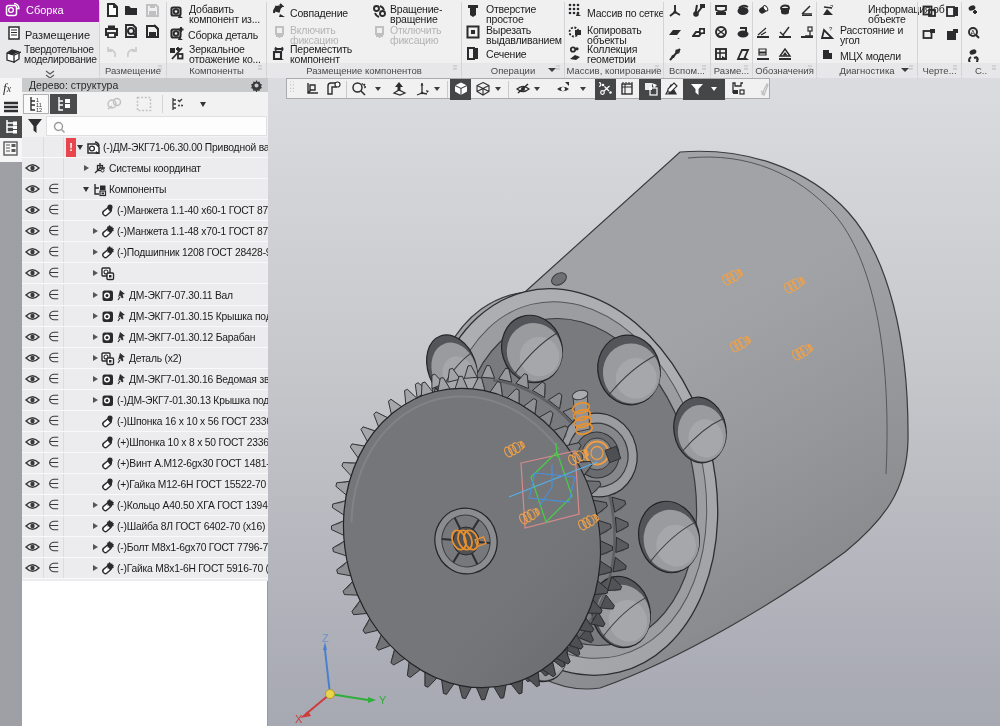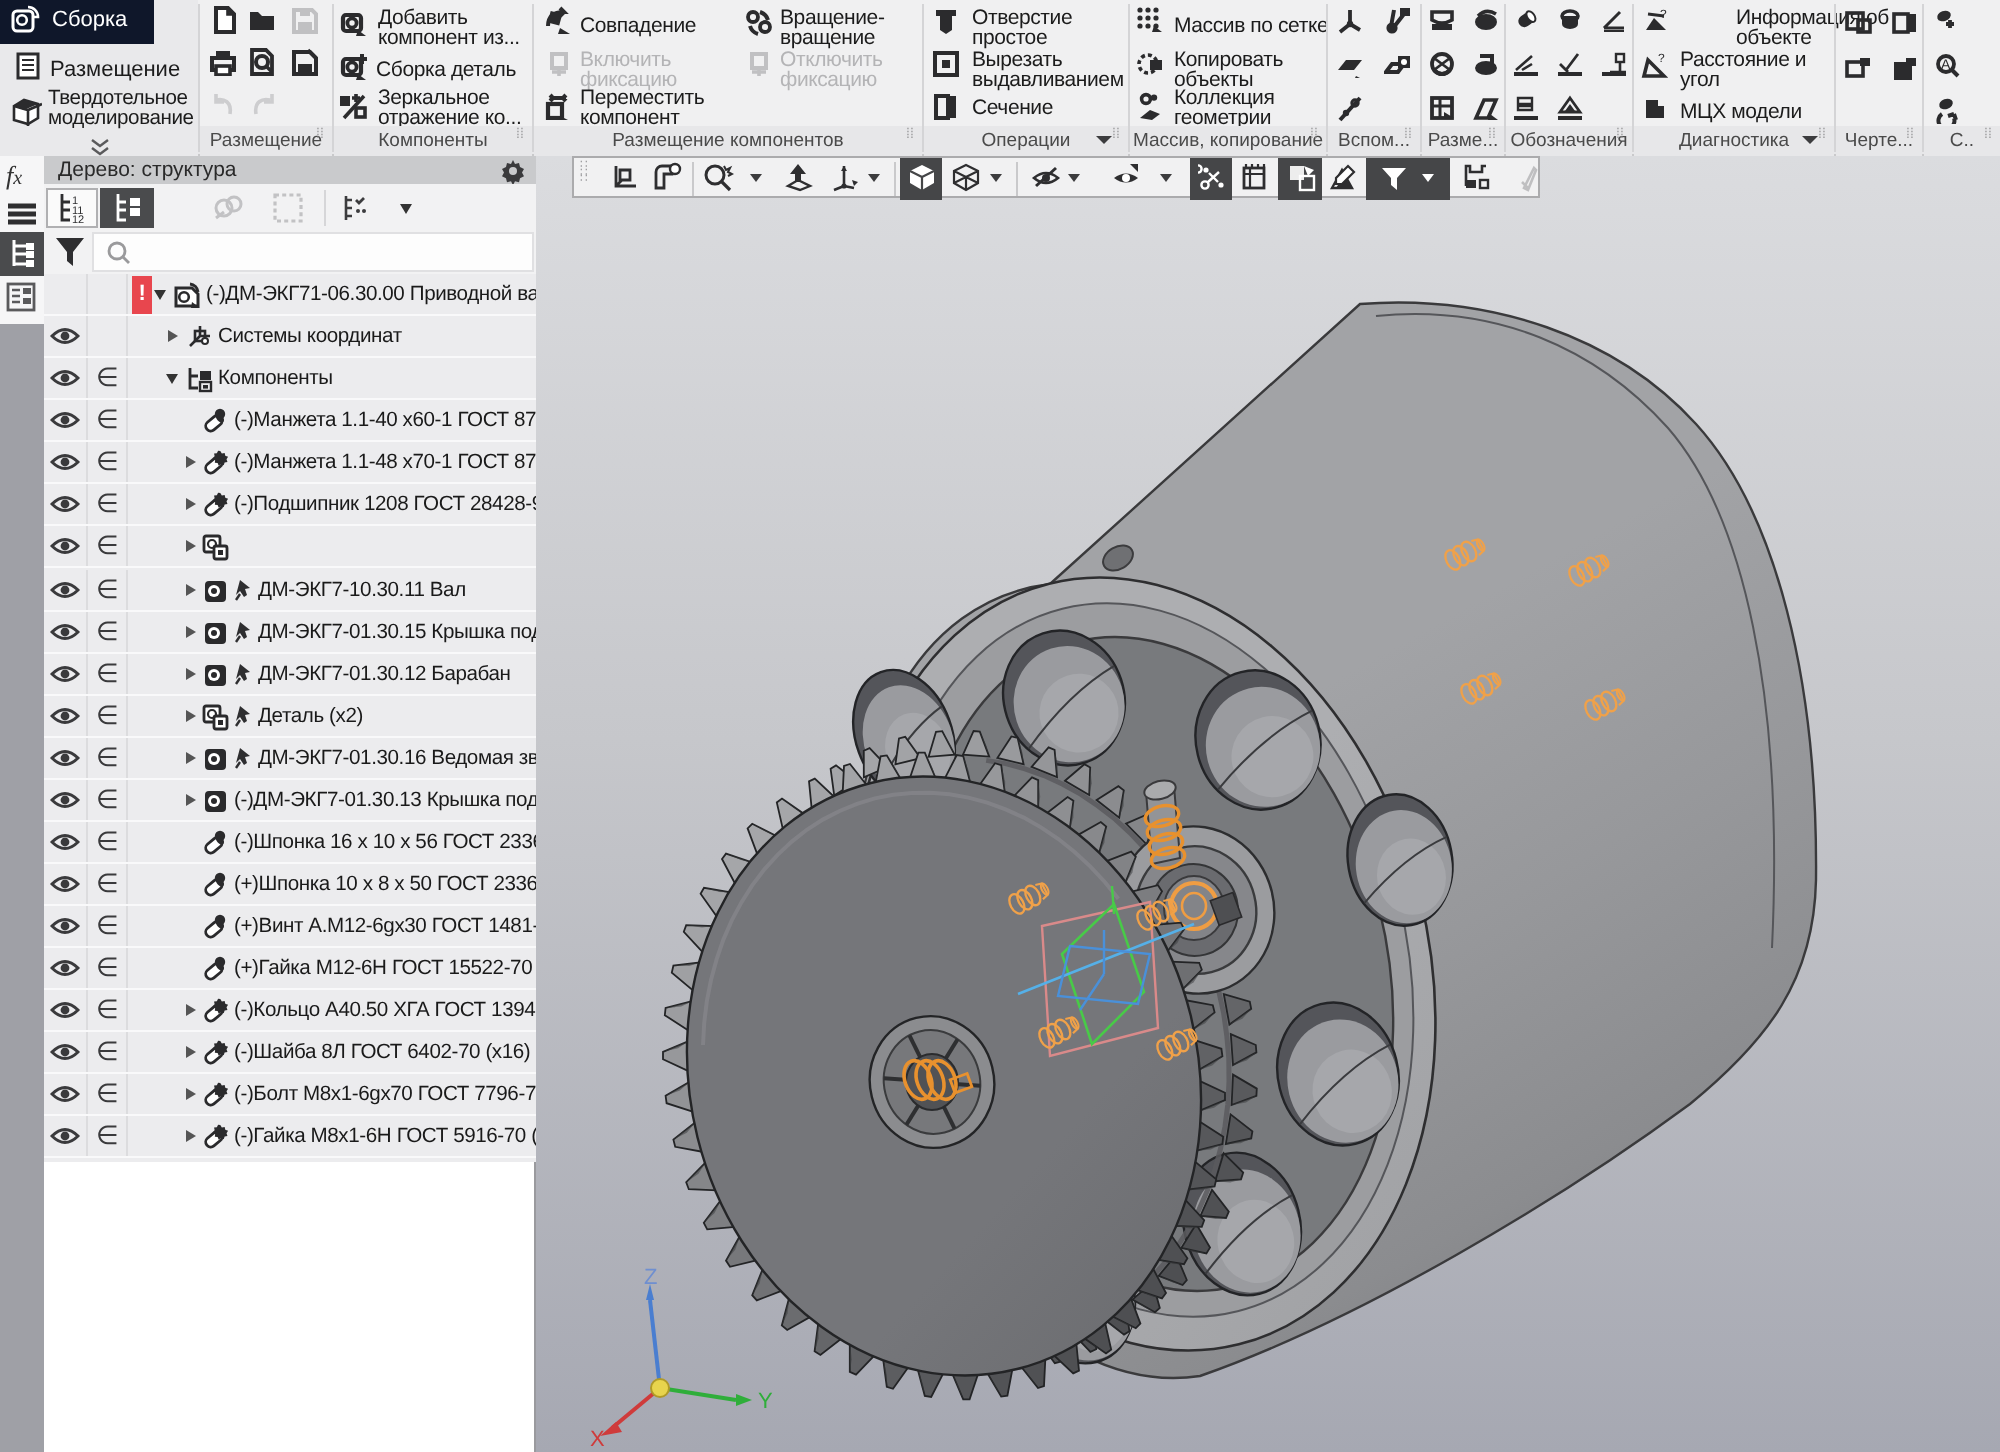--- a/index.html
+++ b/index.html
@@ -5,21 +5,21 @@
 .abs{position:absolute}
 #ribbon{position:absolute;left:0;top:0;width:1000px;height:78px;background:#f0f0f1}
 .sec-sep{position:absolute;top:2px;width:1px;height:74px;background:#d4d4d6}
 .sec-label{position:absolute;top:63px;height:15px;font-size:9.5px;color:#4a4a4a;text-align:center;line-height:15px;background:#e7e7e9;white-space:nowrap}
 .labelbar{position:absolute;top:63px;left:0;width:1000px;height:15px;background:#e7e7e9;border-bottom:1px solid #c9c9cb}
 .itext{position:absolute;font-size:10.5px;color:#1c1c1c;line-height:9.5px;white-space:nowrap;letter-spacing:-0.2px}
 .itext.gr{color:#b4b4b6}
 .handle{position:absolute;top:66px;width:6px;height:9px;color:#9a9a9c;font-size:7px;line-height:4.5px;letter-spacing:0}
 .dARR{position:absolute;top:68px;width:0;height:0;border-left:4px solid transparent;border-right:4px solid transparent;border-top:4px solid #3c3c3e}
 #tabs{position:absolute;left:0;top:0;width:99px;height:78px;background:#e9e9eb}
-#tab1{position:absolute;left:0;top:0;width:77px;height:21.5px;background:#0f172a;color:#fff;font-size:11px}
+#tab1{position:absolute;left:0;top:0;width:99px;height:21.5px;background:#a21caf;color:#fff;font-size:11px}
 #lstrip{position:absolute;left:0;top:78px;width:22px;height:648px;background:#f6f6f7}
 #lstrip .grey{position:absolute;left:0;top:84px;width:22px;height:564px;background:#9fa0a6}
 #treewrap{position:absolute;left:22px;top:78px;width:246px;height:648px;background:#fff;border-right:1px solid #9a9a9e}
 #thead{position:absolute;left:0;top:0;width:246px;height:14px;background:#c9cacc;font-size:10.5px;color:#2a2a2a;line-height:14px}
 #ttools{position:absolute;left:0;top:14px;width:246px;height:37px;background:#f2f2f3}
 #tfilter{position:absolute;left:0;top:37px;width:246px;height:22px;background:#f2f2f3}
 #trows{position:absolute;left:0;top:59px;width:246px;height:444px;background:#ececee}
 .trow{position:absolute;left:0;width:246px;height:21px;border-bottom:1px solid #f9f9fa;font-size:10.3px;color:#1a1a1a;line-height:21px;white-space:nowrap;overflow:hidden;letter-spacing:-0.2px}
 .tcell{position:absolute;top:0;height:21px}
 .eyec{left:0;width:22px;border-right:1px solid #dcdcde}
@@ -534,21 +534,21 @@
         <div class="arr" style="left:71px"></div>
         <div class="abs" style="left:78px;top:3px"><svg style="" width="15" height="15" viewBox="0 0 15 15">
             <rect x="2.5" y="2.5" width="10.5" height="10.5" rx="2" fill="#2a2a2c"></rect>
             <circle cx="7" cy="7.5" r="3" fill="#fff"></circle>
             <circle cx="7" cy="7.5" r="1.5" fill="#2a2a2c"></circle>
           </svg></div>
         <svg style="position:absolute;top:4px;left:94px" width="11" height="12" viewBox="0 0 11 12">
           <path d="M4,1 l5,4 l-2.5,0.5 l1,3 l-1.5,1 l-2,-3 l-2,2 z" fill="#2e2e30"></path>
           <path d="M2,11 l2,-3" stroke="#2e2e30" stroke-width="1.2"></path>
         </svg>
-        <div class="abs" style="left:107px;top:0;font-size:10.3px">ДМ-ЭКГ7-10.30.11 Вал</div>
+        <div class="abs" style="left:107px;top:0;font-size:10.3px">ДМ-ЭКГ7-07.30.11 Вал</div>
       </div>
 <div class="trow" style="top:168.6px">
         <div class="tcell eyec">
           <svg style="position:absolute;left:3px;top:5px" width="15" height="10" viewBox="0 0 15 10">
             <path d="M1,5 Q7.5,-1.5 14,5 Q7.5,11.5 1,5 Z" fill="none" stroke="#3a3a3c" stroke-width="1.5"></path>
             <circle cx="7.5" cy="5" r="2.2" fill="#3a3a3c"></circle>
           </svg>
         </div>
         <div class="tcell inc" style="line-height:19px">∈</div>
         <div class="arr" style="left:71px"></div>

